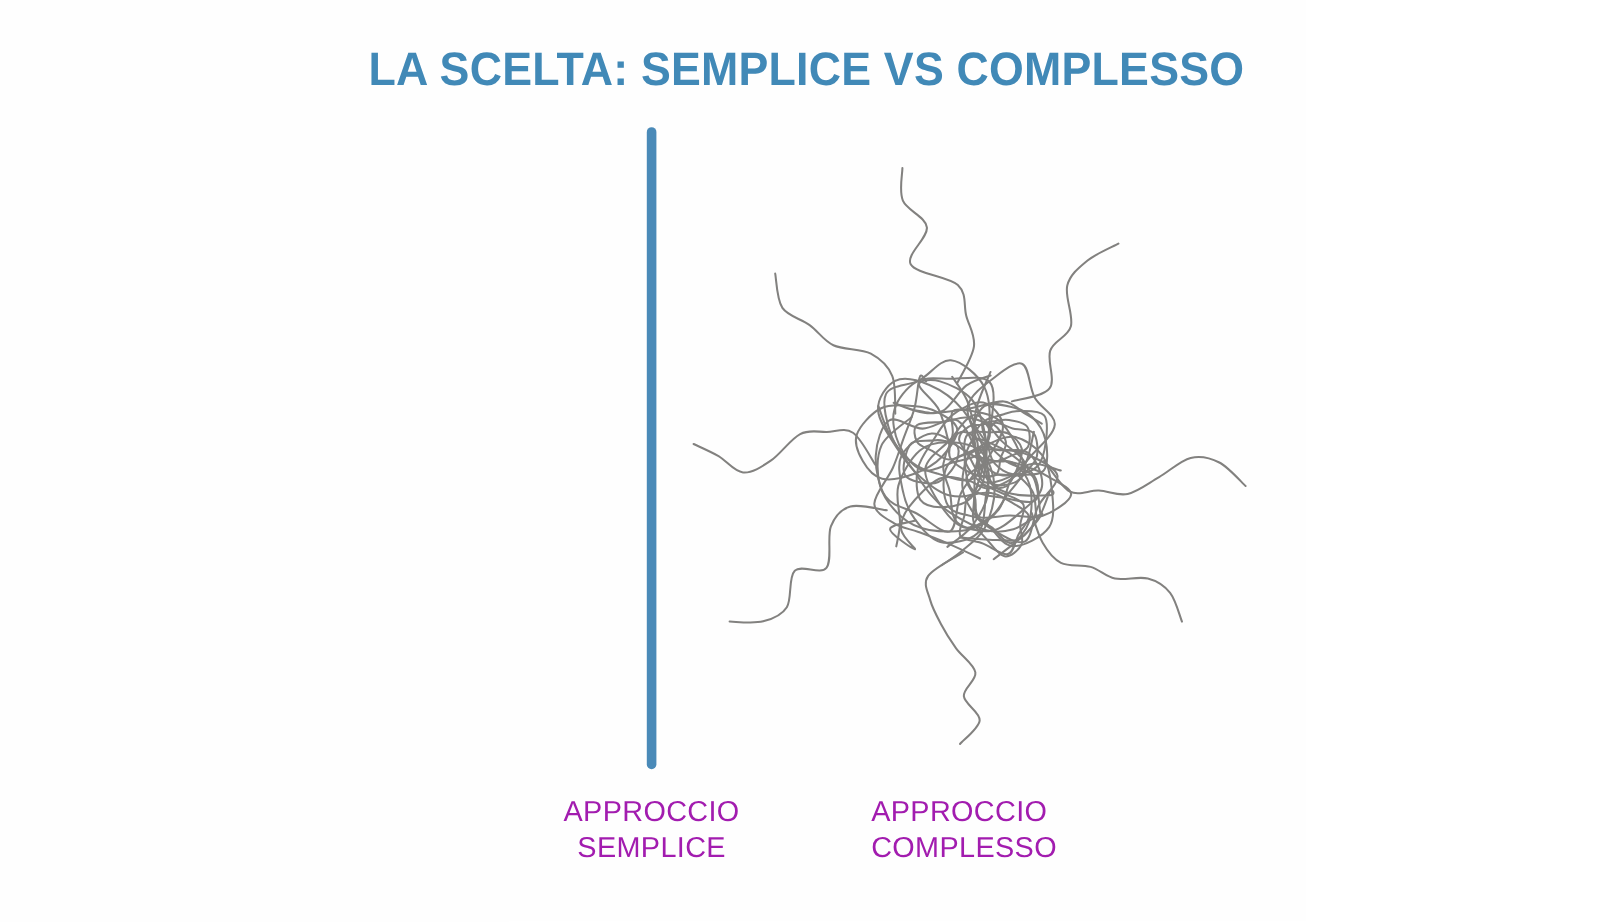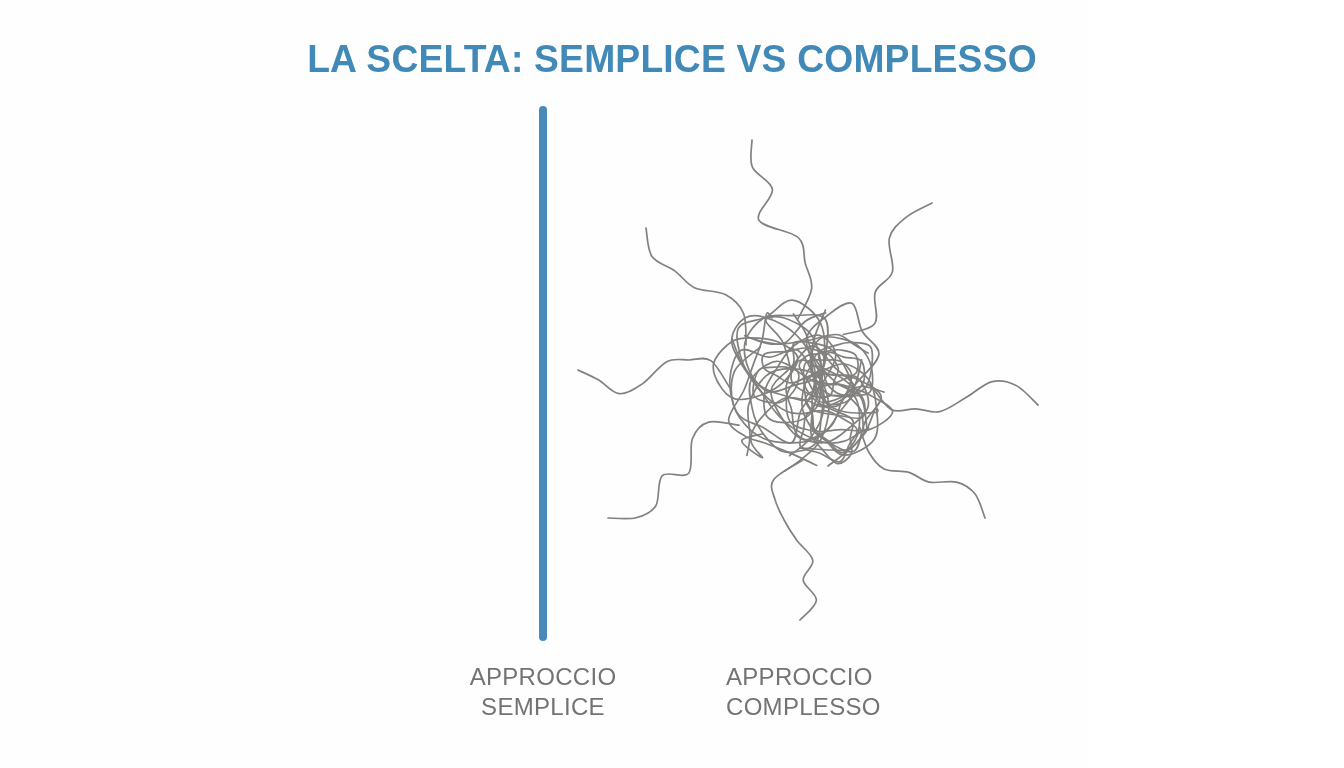--- a/index.html
+++ b/index.html
@@ -73,21 +73,21 @@
     stroke-linecap: round;
     stroke-linejoin: round;
   }
 
   
   .caption {
     position: absolute;
     font-family: "Liberation Sans", sans-serif;
     font-size: 24px;
     font-weight: normal;
-    color: #737373;
+    color: #a21caf;
     line-height: 30px;
     letter-spacing: 0.3px;
     white-space: pre-line;
   }
   #caption-simple {
     left: 408px;
     top: 662px;
     width: 270px;
     text-align: center;
   }

